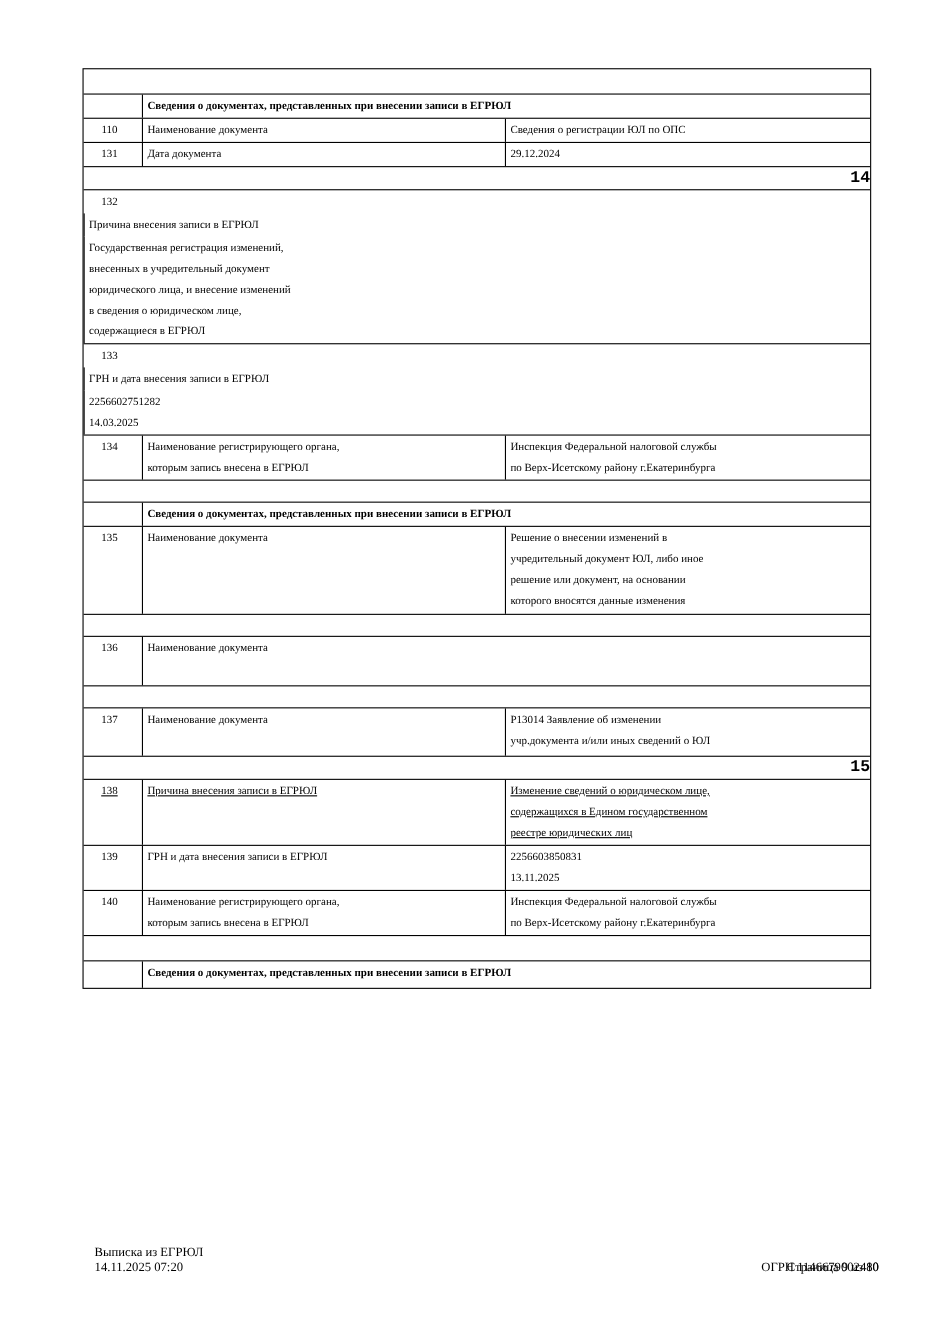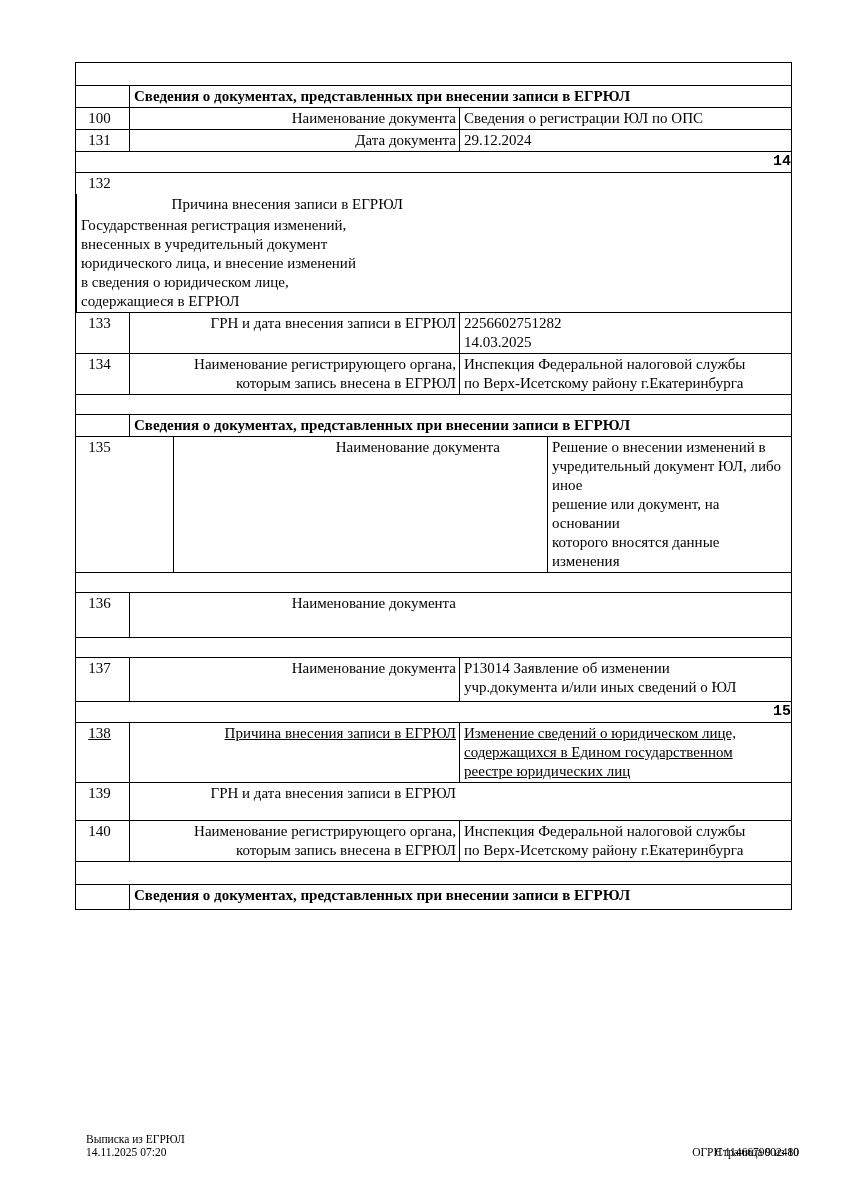--- a/index.html
+++ b/index.html
@@ -15,25 +15,25 @@
   .doc-table{
     position:absolute;left:75px;top:62px;width:717px;
     border:1px solid #000;
     box-sizing:border-box;
   }
   .tr{display:flex;border-bottom:1px solid #000;box-sizing:border-box;}
   .tr:last-child{border-bottom:none;}
   .td{
     box-sizing:border-box;
     padding:1px 3px 1px 4px;
-    font-size:15px;line-height:19px;
+    font-size:10px;line-height:19px;
     overflow:hidden;
   }
   .td.num{width:53px;flex:none;text-align:center;padding-left:0;padding-right:6px;}
-  .td.label{width:330px;flex:none;border-left:1px solid #000;white-space:pre-line;text-align:right;}
+  .td.label{width:330px;flex:none;border-left:1px solid #000;white-space:pre-line;}
   .td.value{flex:1;border-left:1px solid #000;white-space:pre-line;}
   .tr.header-row .td.text{flex:1;border-left:1px solid #000;font-weight:bold;}
   .tr.section-row{display:block;text-align:right;font-weight:bold;font-size:15px;line-height:20px;font-family:Liberation Mono, monospace;}
   .tr.blank-row{min-height:20px;}
 
   
   .footer{
     position:absolute;left:83px;width:716px;top:1133px;height:26px;
     font-size:11.5px;line-height:13px;
   }
@@ -49,21 +49,21 @@
   <div class="doc-table">
 
     <div class="tr blank-row" style="min-height:23px;"></div>
 
     <div class="tr header-row" style="min-height:22px;">
       <div class="td num"></div>
       <div class="td text">Сведения о документах, представленных при внесении записи в ЕГРЮЛ</div>
     </div>
 
     <div class="tr data-row" style="min-height:21px;">
-      <div class="td num">100</div>
+      <div class="td num">110</div>
       <div class="td label">Наименование документа</div>
       <div class="td value">Сведения о регистрации ЮЛ по ОПС</div>
     </div>
 
     <div class="tr data-row" style="min-height:22px;">
       <div class="td num">131</div>
       <div class="td label">Дата документа</div>
       <div class="td value">29.12.2024</div>
     </div>
 
@@ -74,21 +74,21 @@
     <div class="tr data-row" style="min-height:97px;flex-direction:column;">
       <div class="td num">132</div>
       <div class="td label">Причина внесения записи в ЕГРЮЛ</div>
       <div class="td value">Государственная регистрация изменений,
 внесенных в учредительный документ
 юридического лица, и внесение изменений
 в сведения о юридическом лице,
 содержащиеся в ЕГРЮЛ</div>
     </div>
 
-    <div class="tr data-row" style="min-height:38px;">
+    <div class="tr data-row" style="min-height:38px;flex-direction:column;">
       <div class="td num">133</div>
       <div class="td label">ГРН и дата внесения записи в ЕГРЮЛ</div>
       <div class="td value">2256602751282
 14.03.2025</div>
     </div>
 
     <div class="tr data-row" style="min-height:39px;">
       <div class="td num">134</div>
       <div class="td label">Наименование регистрирующего органа,
 которым запись внесена в ЕГРЮЛ</div>
@@ -96,21 +96,21 @@
 по Верх-Исетскому району г.Екатеринбурга</div>
     </div>
 
     <div class="tr blank-row" style="min-height:20px;"></div>
 
     <div class="tr header-row" style="min-height:21px;">
       <div class="td num"></div>
       <div class="td text">Сведения о документах, представленных при внесении записи в ЕГРЮЛ</div>
     </div>
 
-    <div class="tr data-row" style="min-height:80px;gap:44px;">
+    <div class="tr data-row" style="min-height:80px;">
       <div class="td num">135</div>
       <div class="td label">Наименование документа</div>
       <div class="td value">Решение о внесении изменений в
 учредительный документ ЮЛ, либо иное
 решение или документ, на основании
 которого вносятся данные изменения</div>
     </div>
 
     <div class="tr blank-row" style="min-height:20px;"></div>
 
@@ -136,20 +136,22 @@
       <div class="td num">138</div>
       <div class="td label">Причина внесения записи в ЕГРЮЛ</div>
       <div class="td value">Изменение сведений о юридическом лице,
 содержащихся в Едином государственном
 реестре юридических лиц</div>
     </div>
 
     <div class="tr data-row" style="min-height:38px;">
       <div class="td num">139</div>
       <div class="td label">ГРН и дата внесения записи в ЕГРЮЛ</div>
+      <div class="td value">2256603850831
+13.11.2025</div>
     </div>
 
     <div class="tr data-row" style="min-height:38px;">
       <div class="td num">140</div>
       <div class="td label">Наименование регистрирующего органа,
 которым запись внесена в ЕГРЮЛ</div>
       <div class="td value">Инспекция Федеральной налоговой службы
 по Верх-Исетскому району г.Екатеринбурга</div>
     </div>
 

